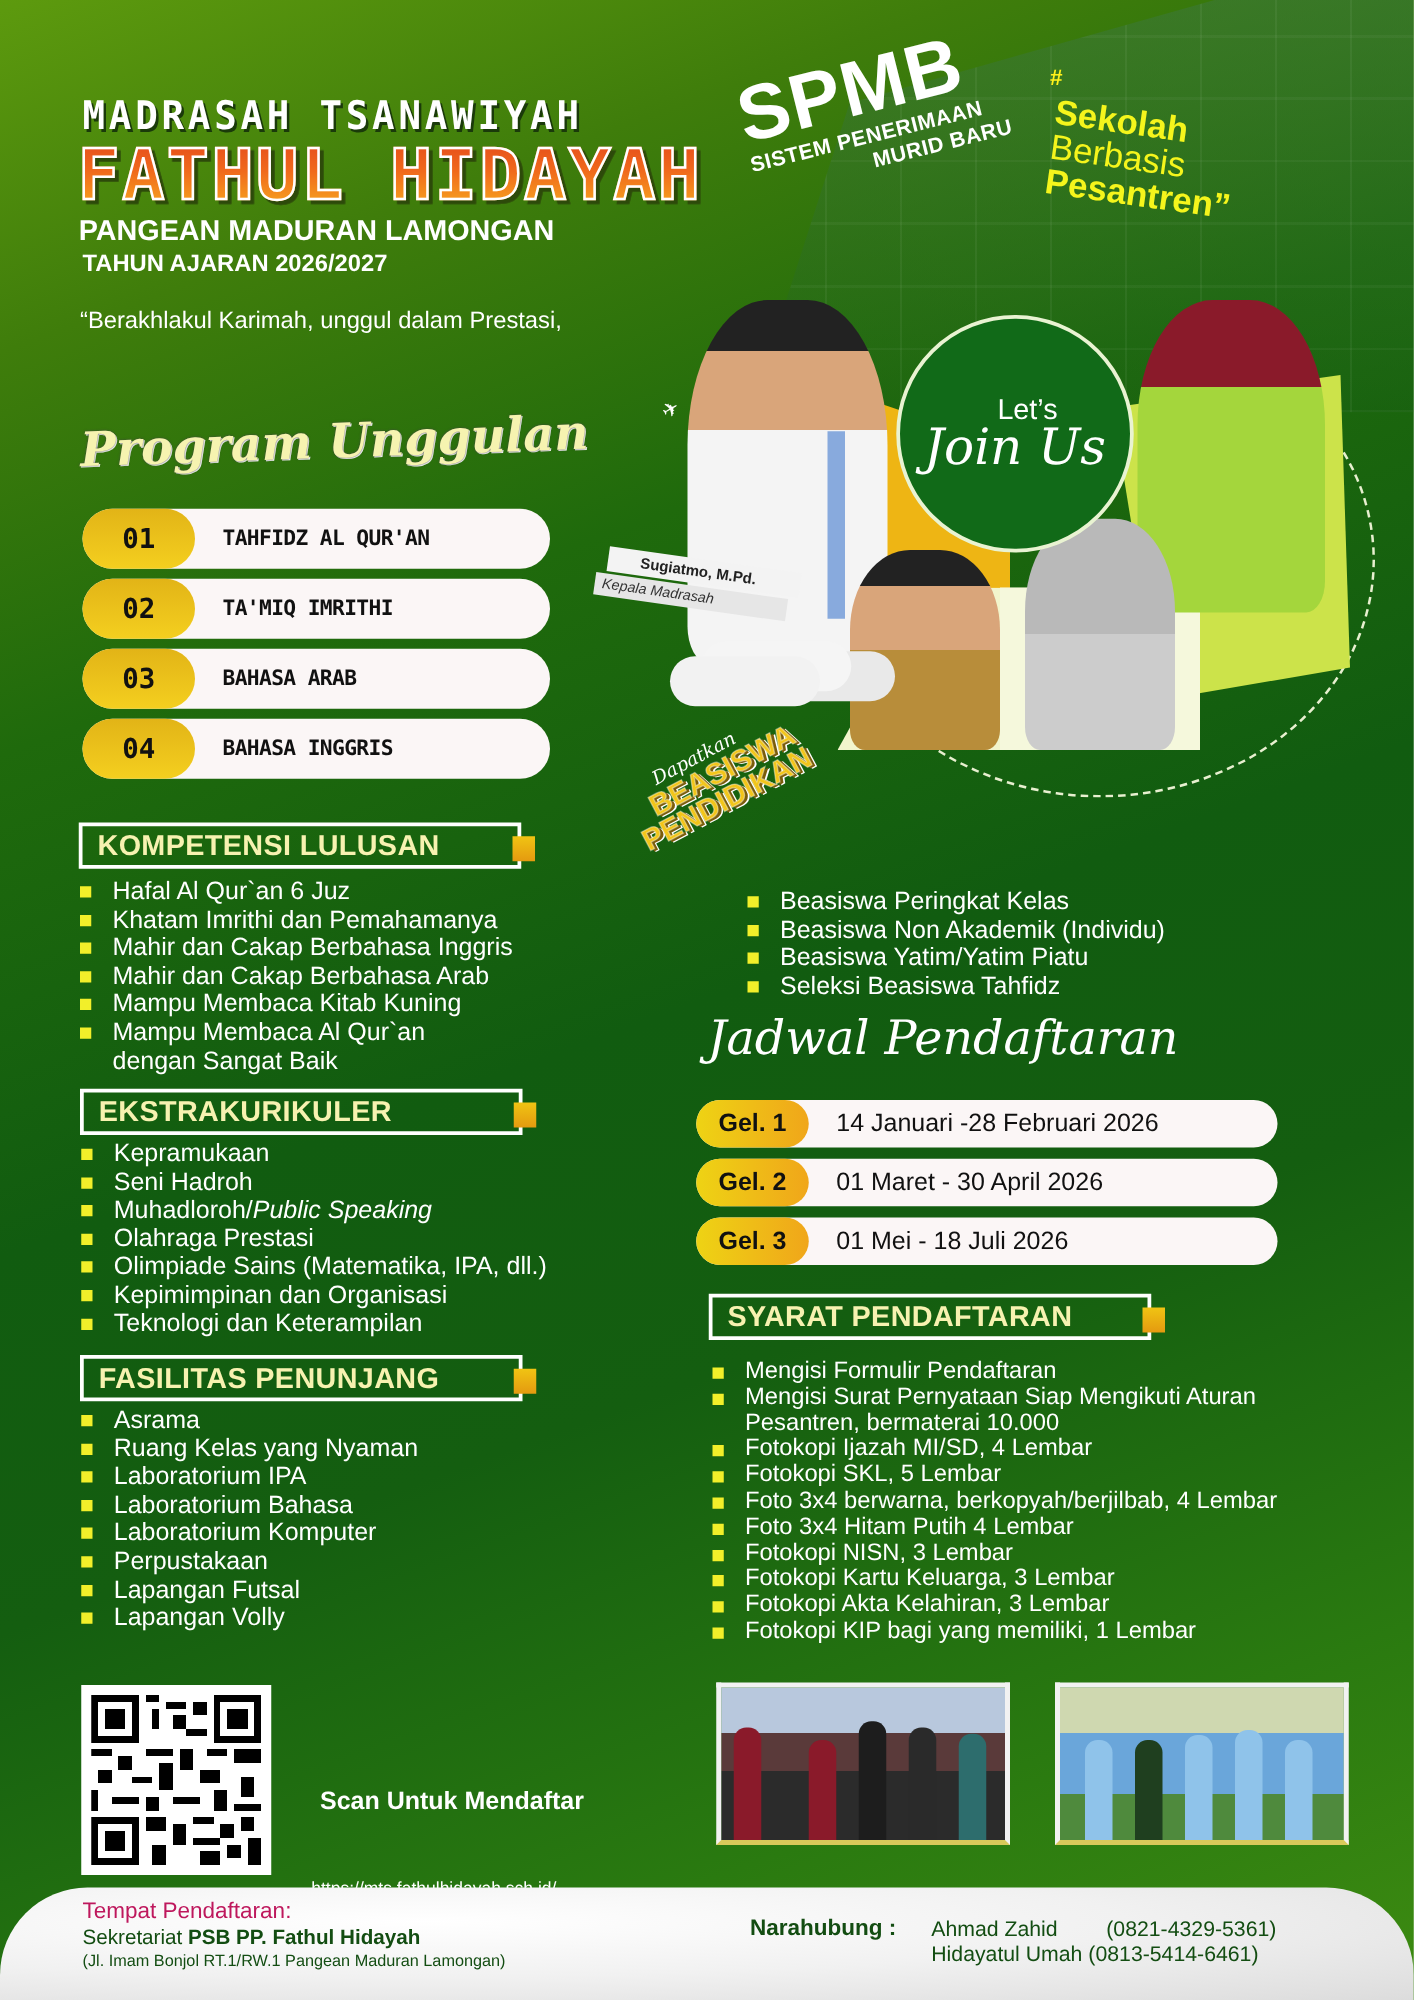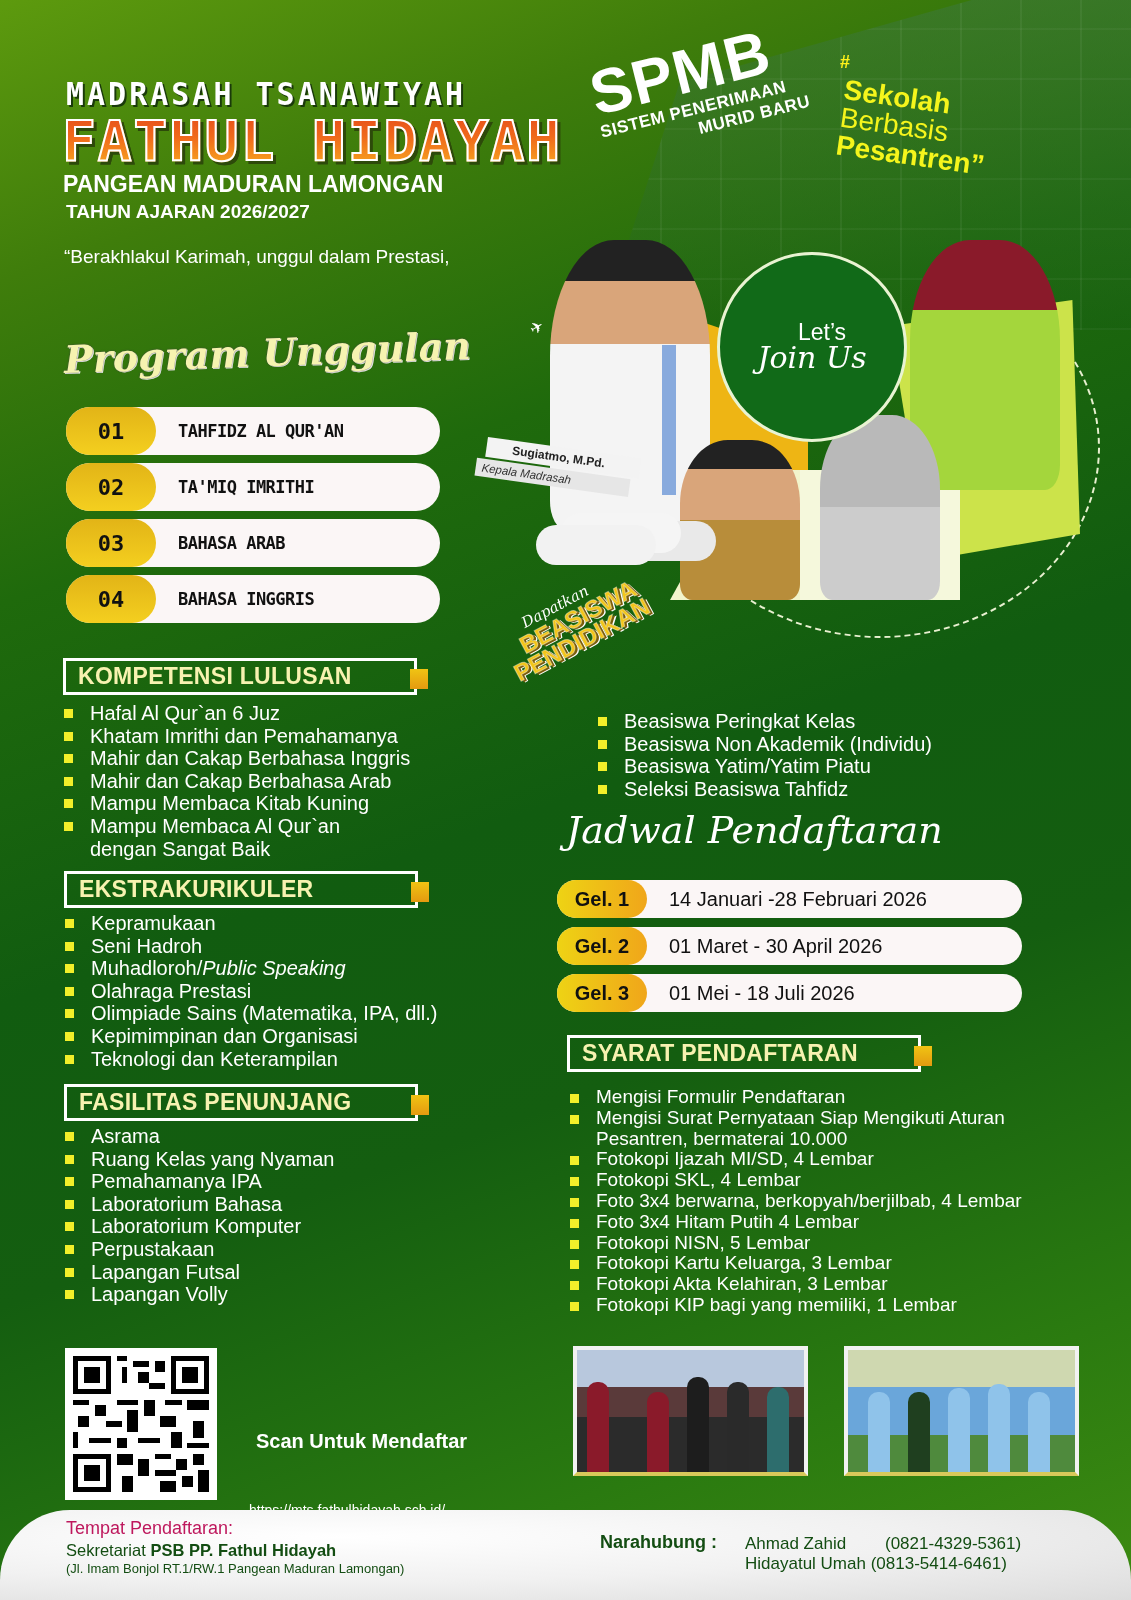--- a/index.html
+++ b/index.html
@@ -47,21 +47,21 @@
   .fan-cream1 { position: absolute; left: 140px; top: 230px; width: 180px; height: 130px; background: #f2f5cc; clip-path: polygon(40% 0, 100% 0, 100% 100%, 0 100%); }
   .fan-cream2 { position: absolute; left: 270px; top: 230px; width: 160px; height: 130px; background: #f5f8dc; }
   .person { position: absolute; border-radius: 40% 40% 10% 10%; }
   .p1 { left: 20px; top: 0; width: 160px; height: 290px; background: linear-gradient(180deg,#222 0 14%, #d9a57a 14% 36%, #f4f4f4 36% 100%); }
   .p1-tie { position: absolute; left: 112px; top: 105px; width: 14px; height: 150px; background: #88aadd; }
   .p2 { left: 150px; top: 200px; width: 120px; height: 160px; background: linear-gradient(180deg,#222 0 18%, #d9a57a 18% 50%, #b88d3a 50% 100%); }
   .p3 { left: 290px; top: 175px; width: 120px; height: 185px; background: linear-gradient(180deg,#b9b9b9 0 50%, #cccccc 50% 100%); }
   .p4 { left: 380px; top: 0; width: 150px; height: 250px; background: linear-gradient(180deg,#8a1a2a 0 28%, #a4d63c 28% 100%); }
   .join-circle { position: absolute; left: 187px; top: 12px; width: 190px; height: 190px; border-radius: 50%; background: #116a18; border: 3px solid #e9f3d2; display: flex; flex-direction: column; align-items: center; justify-content: center; }
   .join-lets { font-size: 23px; color: #fff; margin-left: 20px; }
-  .join-us { font-family: "DejaVu Serif", serif; font-style: italic; font-size: 30px; color: #fff; margin-top: -6px; }
+  .join-us { font-family: "DejaVu Serif", serif; font-style: italic; font-size: 40px; color: #fff; margin-top: -6px; }
   .dash-arc { position: absolute; left: 130px; top: 18px; width: 440px; height: 380px; border: 2px dashed #e8f0d0; border-radius: 50%; border-top-color: transparent; border-left-color: transparent; }
   .plane { position: absolute; left: 0; top: 78px; font-size: 16px; color: #fff; transform: rotate(-30deg); }
   .cloud { position: absolute; left: 6px; top: 285px; width: 120px; height: 40px; background: #f2f2f2; border-radius: 30px; box-shadow: 25px -12px 0 0 #f5f5f5, 60px -4px 0 0 #e9e9e9; }
   .name-tag { left: 488px; top: 437px; transform: rotate(8deg); transform-origin: left top; }
   .name-tag .nm { background: #f3f3f3; color: #222; font-weight: bold; font-size: 12px; padding: 3px 8px 3px 26px; width: 155px; }
   .name-tag .pos { background: #e6e6e6; color: #333; font-style: italic; font-size: 11.5px; padding: 3px 6px; width: 155px; margin-top: 2px; margin-left: -8px; }
 
   
   .script-heading { font-family: "DejaVu Serif", serif; font-style: italic; font-weight: bold; color: #f6f3b0; text-shadow: 0 0 2px #444, 1px 1px 0 #fff; }
   .prog-title { left: 64px; top: 330px; font-size: 38px; transform: rotate(-2deg); }
@@ -209,21 +209,21 @@
   <li>Teknologi dan Keterampilan</li>
 </ul>
 
 <div class="sec-head" style="left:64px; top:1084px; width:354px;">
   <span>FASILITAS PENUNJANG</span>
   <span class="sq"></span>
 </div>
 <ul class="bul" style="left:65px; top:1125px; width:460px;">
   <li>Asrama</li>
   <li>Ruang Kelas yang Nyaman</li>
-  <li>Pemahamanya IPA</li>
+  <li>Laboratorium IPA</li>
   <li>Laboratorium Bahasa</li>
   <li>Laboratorium Komputer</li>
   <li>Perpustakaan</li>
   <li>Lapangan Futsal</li>
   <li>Lapangan Volly</li>
 </ul>
 
 <div class="abs beasiswa-badge">
   <div class="dap">Dapatkan</div>
   <div class="b1">BEASISWA</div>
@@ -253,24 +253,24 @@
 </div>
 
 <div class="sec-head" style="left:567px; top:1035px; width:354px;">
   <span>SYARAT PENDAFTARAN</span>
   <span class="sq"></span>
 </div>
 <ul class="bul" style="left:570px; top:1087px; width:500px; font-size:19px; line-height:20.8px;">
   <li>Mengisi Formulir Pendaftaran</li>
   <li>Mengisi Surat Pernyataan Siap Mengikuti Aturan Pesantren, bermaterai 10.000</li>
   <li>Fotokopi Ijazah MI/SD, 4 Lembar</li>
-  <li>Fotokopi SKL, 4 Lembar</li>
+  <li>Fotokopi SKL, 5 Lembar</li>
   <li>Foto 3x4 berwarna, berkopyah/berjilbab, 4 Lembar</li>
   <li>Foto 3x4 Hitam Putih 4 Lembar</li>
-  <li>Fotokopi NISN,  5 Lembar</li>
+  <li>Fotokopi NISN,  3 Lembar</li>
   <li>Fotokopi Kartu Keluarga, 3 Lembar</li>
   <li>Fotokopi Akta Kelahiran, 3 Lembar</li>
   <li>Fotokopi KIP bagi yang memiliki, 1 Lembar</li>
 </ul>
 
 <div class="abs qr">
   <svg viewBox="0 0 25 25" shape-rendering="crispEdges">
     <rect x="0" y="0" width="7" height="7" fill="#000"></rect>
       <rect x="1" y="1" width="5" height="5" fill="#fff"></rect>
       <rect x="2" y="2" width="3" height="3" fill="#000"></rect>

